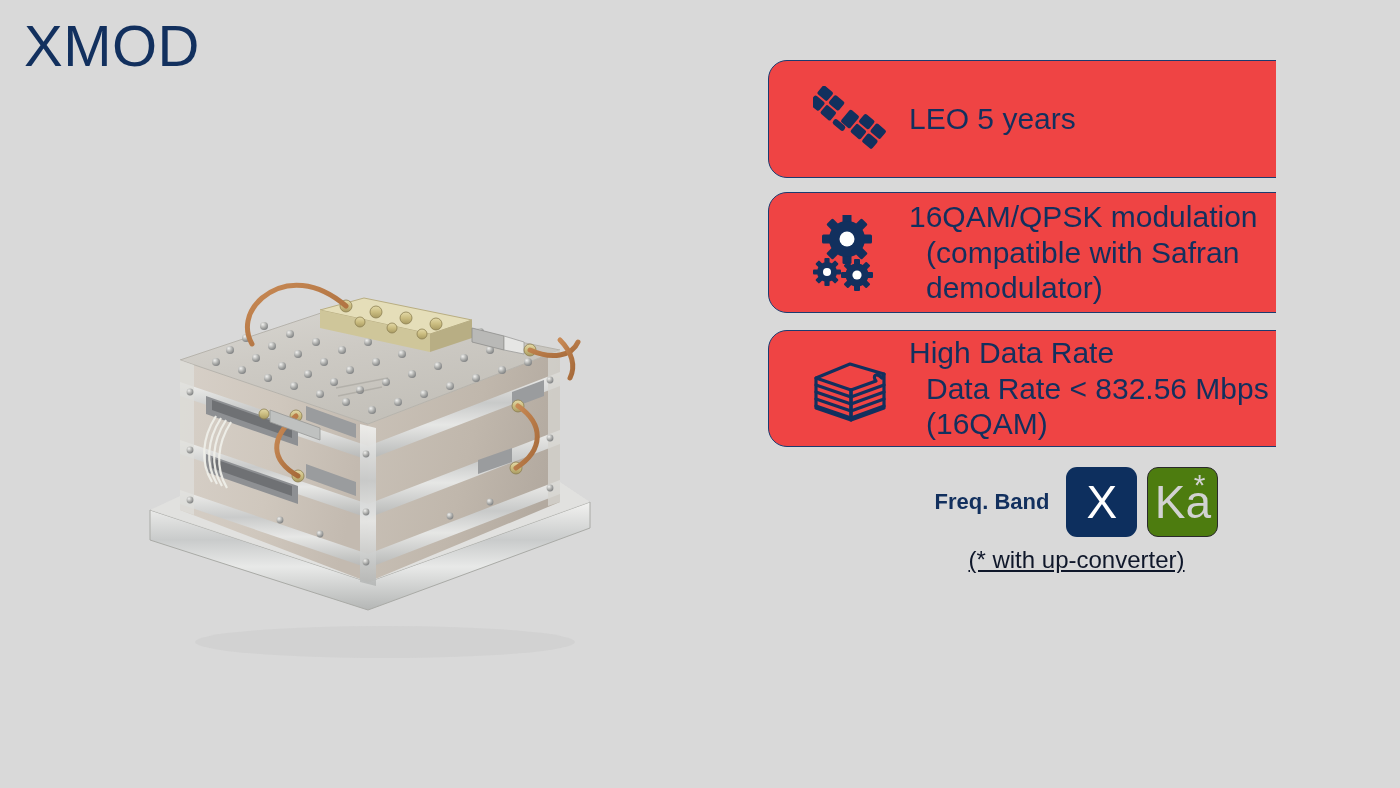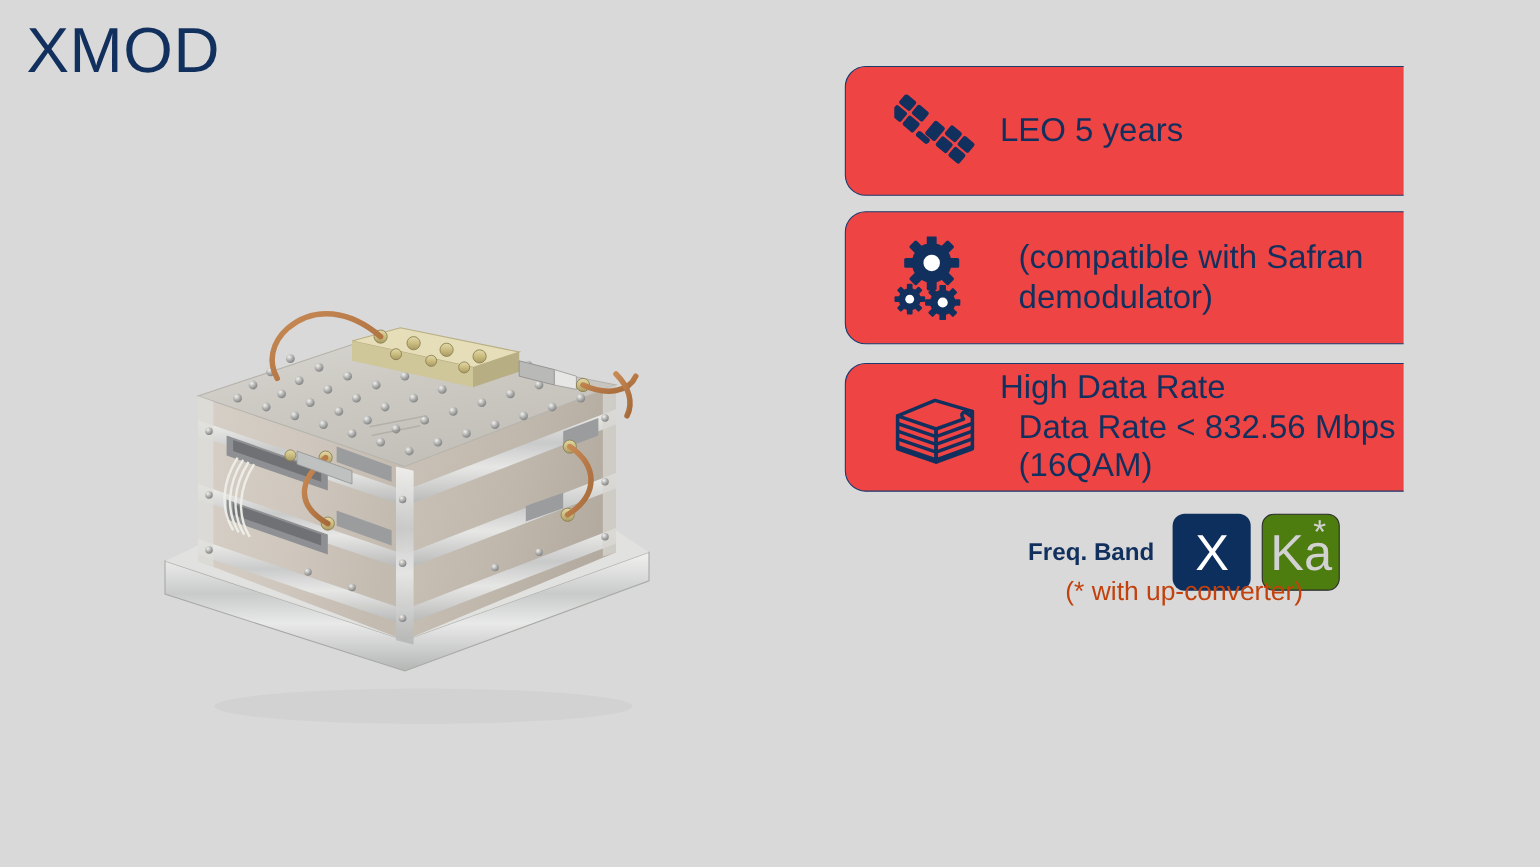--- a/index.html
+++ b/index.html
@@ -107,25 +107,26 @@
     position: absolute;
     top: 2px;
     right: 12px;
     font-size: 30px;
     color: #d2d2d2;
     line-height: 1;
   }
   #freq-note {
     position: absolute;
     left: 768px;
-    top: 524px;
+    top: 546px;
     width: 617px;
     text-align: center;
     font-size: 24px;
-    color: #c2410c;
+    color: #0f172a;
+    text-decoration: underline;
   }
 
   
   #caption {
     position: absolute;
     left: 60px;
     top: 706px;
     width: 1280px;
     text-align: center;
     color: #1b3b6f;
@@ -422,20 +423,21 @@
               <rect x="-3" y="-16" width="6" height="7" rx="1" transform="rotate(270)"></rect>
               <rect x="-3" y="-16" width="6" height="7" rx="1" transform="rotate(315)"></rect>
             </g>
             <circle cx="0" cy="0" r="11.5"></circle>
             <circle cx="0" cy="0" r="4.6" fill="#ffffff"></circle>
           </g>
         </g>
       </svg>
     </div>
     <div class="card-text">
+      <span>16QAM/QPSK modulation</span>
       <span class="line2">(compatible with Safran demodulator)</span>
     </div>
   </div>
 
   <div class="feature-card" id="card-datarate">
     <div class="card-icon">
       <svg width="86" height="70" viewBox="0 0 86 70" xmlns="http://www.w3.org/2000/svg">
         <g fill="none" stroke="#12305e" stroke-width="3.2" stroke-linejoin="round" stroke-linecap="round">
 
           <path d="M6,24 L40,10 L74,20 L72,24 C66,18 62,22 66,27 L41,36 Z"></path>

